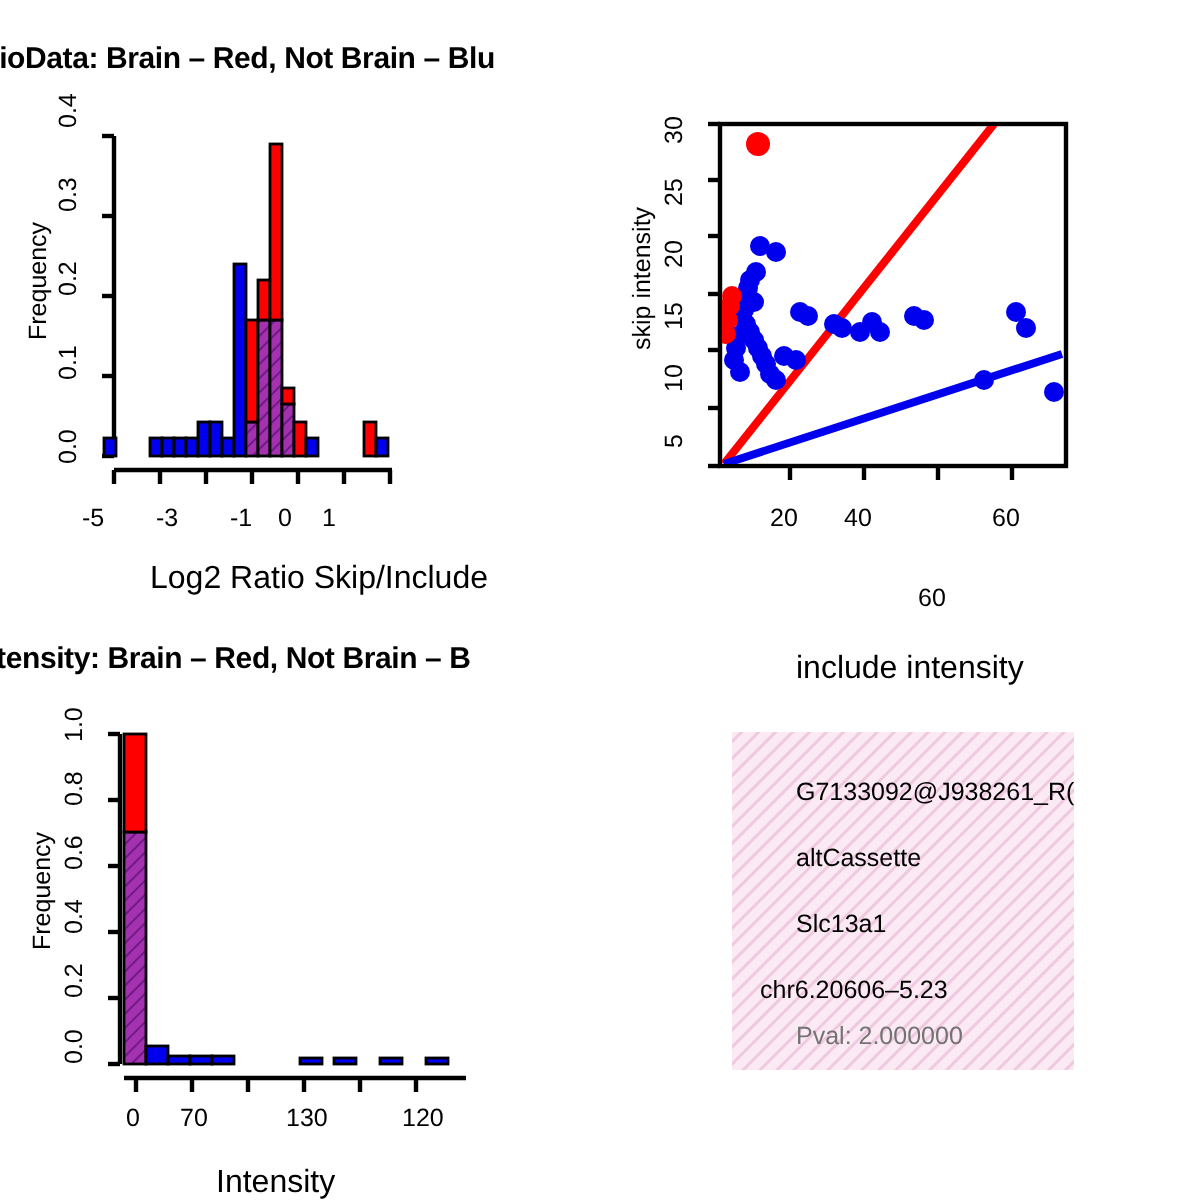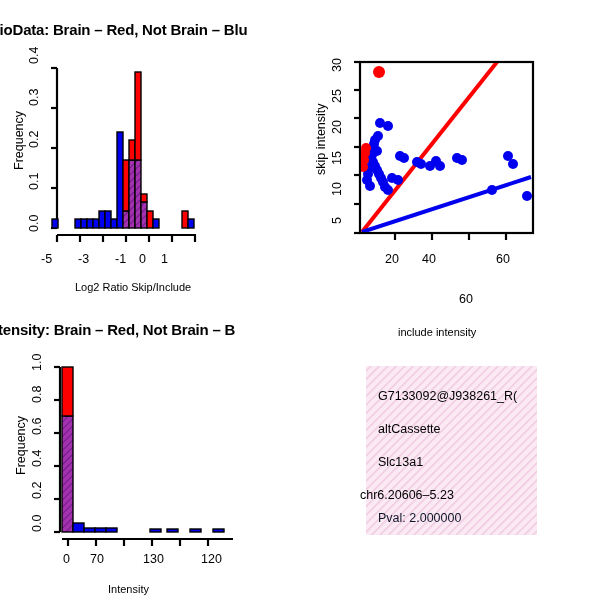--- a/index.html
+++ b/index.html
@@ -1,28 +1,28 @@
 <!DOCTYPE html>
 <html><head>
 <meta charset="utf-8">
 <style>
   html,body{margin:0;padding:0;background:#ffffff;}
   body{width:600px;height:600px;overflow:hidden;
        font-family:"Liberation Sans",sans-serif;color:#000;}
   .page{position:relative;width:600px;height:600px;}
   .panel{position:absolute;}
   .title{font-weight:bold;font-size:15px;white-space:nowrap;letter-spacing:-0.2px;}
-  .axlabel{font-size:11px;white-space:nowrap;}
+  .axlabel{font-size:16px;white-space:nowrap;}
   .ticklab{font-size:12.5px;position:absolute;white-space:nowrap;}
   .vlab{font-size:12.5px;position:absolute;white-space:nowrap;
         transform-origin:0 0;}
   .rot90{transform:rotate(-90deg);}
   svg{display:block;}
-  .infotext{position:absolute;font-size:12.5px;white-space:nowrap;}
-  .pval{color:#0f172a;}
+  .infotext{position:absolute;font-size:12.5px;white-space:nowrap;margin-left:20px;}
+  .pval{color:#737373;}
 </style>
 </head>
 <body>
 
 <div class="page">
 
   <div class="panel" style="left:0;top:0;width:300px;height:300px;">
 
     <div class="title" style="position:absolute;left:-24px;top:21px;">RatioData: Brain – Red, Not Brain – Blu</div>
 

